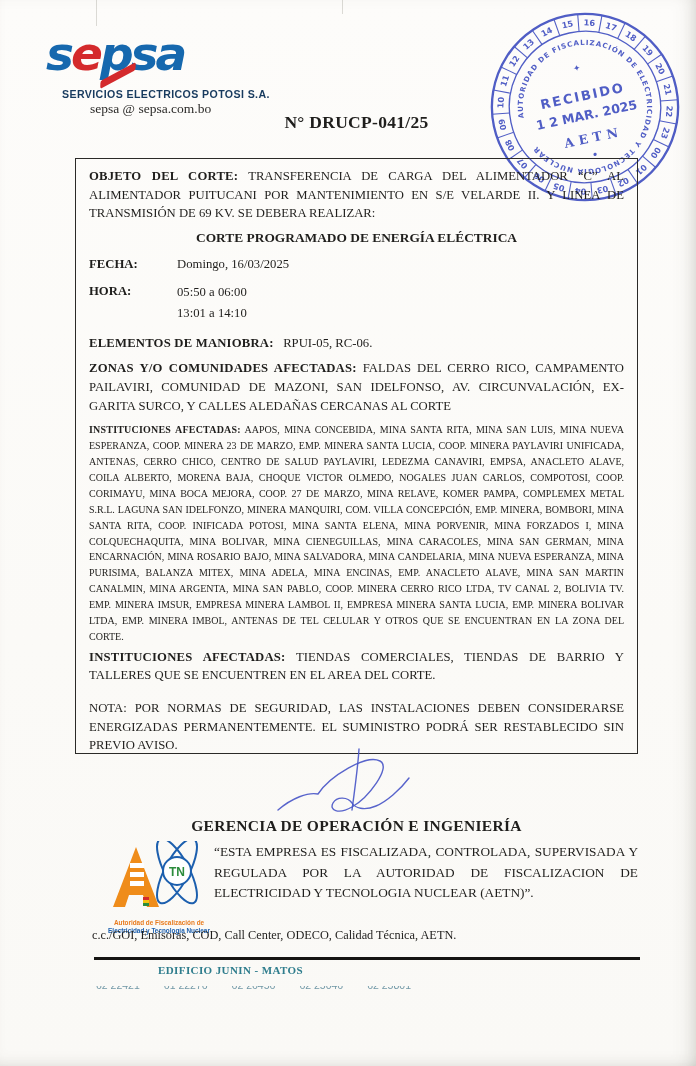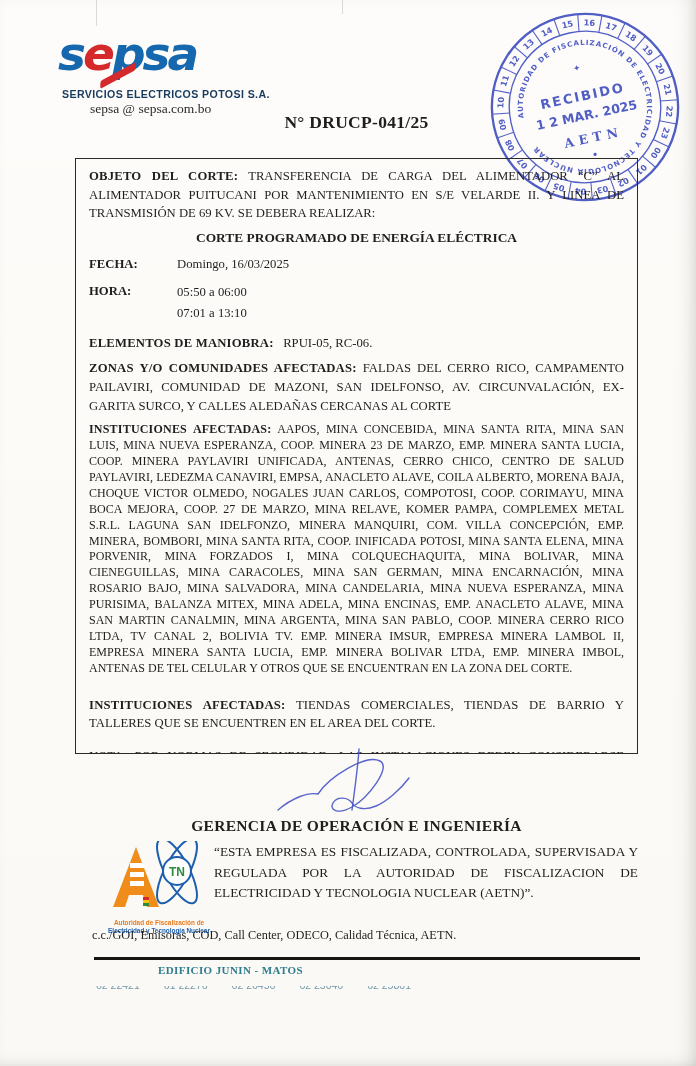--- a/index.html
+++ b/index.html
@@ -4,21 +4,21 @@
 <style>
   html,body{margin:0;padding:0;background:#dddbd6;}
   .page{position:relative;width:696px;height:1066px;margin:0 auto;overflow:hidden;
         background:linear-gradient(180deg,#fdfcfa 0%,#fbfaf7 60%,#faf9f6 100%);
         font-family:"Liberation Serif","DejaVu Serif",serif;color:#1f1e1c;}
   .page::after{content:"";position:absolute;inset:0;pointer-events:none;
         box-shadow:inset -14px 0 22px -16px rgba(90,85,75,.35), inset 0 -10px 18px -14px rgba(90,85,75,.25);}
   .scanline{position:absolute;width:1px;background:rgba(120,115,105,.25);}
 
   
-  .logo-word{position:absolute;left:58px;top:28px;font-family:"DejaVu Sans","Liberation Sans",sans-serif;
+  .logo-word{position:absolute;left:46px;top:28px;font-family:"DejaVu Sans","Liberation Sans",sans-serif;
         font-size:47px;font-weight:800;font-style:italic;letter-spacing:-3px;line-height:52px;}
   .l-blue{color:#1668ae;} .l-red{color:#d42a2c;}
   .logo-swoosh{position:absolute;left:98px;top:72px;width:40px;height:7px;background:#d42a2c;
         transform:rotate(-28deg) skewX(-30deg);border-radius:2px;}
   .logo-tagline{position:absolute;left:62px;top:88px;font-family:"Liberation Sans","DejaVu Sans",sans-serif;
         font-size:10.6px;font-weight:600;letter-spacing:.4px;color:#173a5e;}
   .logo-email{position:absolute;left:70px;top:101px;font-size:13.5px;color:#2b2a28;margin-left:20px;}
 
   
   .title{position:absolute;left:75px;top:112px;width:563px;text-align:center;font-weight:700;
@@ -34,21 +34,21 @@
   .st-recibido{font-family:"DejaVu Sans","Liberation Sans",sans-serif;font-size:13.5px;font-weight:700;letter-spacing:2px;text-anchor:middle;}
   .st-date{font-family:"DejaVu Sans","Liberation Sans",sans-serif;font-size:13px;font-weight:700;text-anchor:middle;}
   .st-org{font-family:"DejaVu Serif","Liberation Serif",serif;font-size:13px;font-weight:800;letter-spacing:5px;text-anchor:middle;}
   .st-mark{font-size:9px;text-anchor:middle;}
 
   
   .notice-box{position:absolute;left:75px;top:158px;width:563px;height:596px;box-sizing:border-box;
         border:1.6px solid #2b2a28;padding:8px 13px 8px 13px;overflow:hidden;}
   .para{margin:0 0 7px 0;font-size:12.7px;line-height:18.6px;text-align:justify;}
   .para b{letter-spacing:.2px;}
-  .para.tight{font-size:12px;line-height:15.9px;margin-bottom:19px;}
+  .para.tight{font-size:10px;line-height:15.9px;margin-bottom:3px;}
   .subtitle{margin:2px 0 9px 0;text-align:center;font-weight:700;font-size:13.4px;}
   .row{display:flex;margin:0 0 9px 0;font-size:12.7px;line-height:18px;}
   .row .rl{width:88px;flex:0 0 88px;font-weight:700;}
   .row.hora{}
   .row.hora .vals div{line-height:21.5px;}
   .nota{margin-top:14px;}
 
   
   .signature{position:absolute;left:262px;top:748px;width:190px;height:80px;}
   .signature path{stroke:#4653c6;stroke-width:1.4;fill:none;stroke-linecap:round;opacity:.9;}
@@ -158,21 +158,21 @@
     <p class="para"><b>OBJETO DEL CORTE:</b> <span>TRANSFERENCIA DE CARGA DEL ALIMENTADOR “C” AL ALIMENTADOR PUITUCANI POR MANTENIMIENTO EN S/E VELARDE II. Y LINEA DE TRANSMISIÓN DE 69 KV. SE DEBERA REALIZAR:</span></p>
     <p class="subtitle">CORTE PROGRAMADO DE ENERGÍA ELÉCTRICA</p>
     <div class="row">
       <b class="rl">FECHA:</b>
       <span>Domingo, 16/03/2025</span>
     </div>
     <div class="row hora">
       <b class="rl">HORA:</b>
       <div class="vals">
         <div>05:50 a 06:00</div>
-        <div>07:01 a 13:10</div>
+        <div>13:01 a 14:10</div>
       </div>
     </div>
     <p class="para"><b>ELEMENTOS DE MANIOBRA:</b>&nbsp;&nbsp;&nbsp;<span>RPUI-05, RC-06.</span></p>
     <p class="para"><b>ZONAS Y/O COMUNIDADES AFECTADAS:</b> <span>FALDAS DEL CERRO RICO, CAMPAMENTO PAILAVIRI, COMUNIDAD DE MAZONI, SAN IDELFONSO, AV. CIRCUNVALACIÓN, EX-GARITA SURCO, Y CALLES ALEDAÑAS CERCANAS AL CORTE</span></p>
     <p class="para tight"><b>INSTITUCIONES AFECTADAS:</b> <span>AAPOS, MINA CONCEBIDA, MINA SANTA RITA, MINA SAN LUIS, MINA NUEVA ESPERANZA, COOP. MINERA 23 DE MARZO, EMP. MINERA SANTA LUCIA, COOP. MINERA PAYLAVIRI UNIFICADA, ANTENAS, CERRO CHICO, CENTRO DE SALUD PAYLAVIRI, LEDEZMA CANAVIRI, EMPSA, ANACLETO ALAVE, COILA ALBERTO, MORENA BAJA, CHOQUE VICTOR OLMEDO, NOGALES JUAN CARLOS, COMPOTOSI, COOP. CORIMAYU, MINA BOCA MEJORA, COOP. 27 DE MARZO, MINA RELAVE, KOMER PAMPA, COMPLEMEX METAL S.R.L. LAGUNA SAN IDELFONZO, MINERA MANQUIRI, COM. VILLA CONCEPCIÓN, EMP. MINERA, BOMBORI, MINA SANTA RITA, COOP. INIFICADA POTOSI, MINA SANTA ELENA, MINA PORVENIR, MINA FORZADOS I, MINA COLQUECHAQUITA, MINA BOLIVAR, MINA CIENEGUILLAS, MINA CARACOLES, MINA SAN GERMAN, MINA ENCARNACIÓN, MINA ROSARIO BAJO, MINA SALVADORA, MINA CANDELARIA, MINA NUEVA ESPERANZA, MINA PURISIMA, BALANZA MITEX, MINA ADELA, MINA ENCINAS, EMP. ANACLETO ALAVE, MINA SAN MARTIN CANALMIN, MINA ARGENTA, MINA SAN PABLO, COOP. MINERA CERRO RICO LTDA, TV CANAL 2, BOLIVIA TV. EMP. MINERA IMSUR, EMPRESA MINERA LAMBOL II, EMPRESA MINERA SANTA LUCIA, EMP. MINERA BOLIVAR LTDA, EMP. MINERA IMBOL, ANTENAS DE TEL CELULAR Y OTROS QUE SE ENCUENTRAN EN LA ZONA DEL CORTE.</span></p>
     <p class="para"><b>INSTITUCIONES AFECTADAS:</b> <span>TIENDAS COMERCIALES, TIENDAS DE BARRIO Y TALLERES QUE SE ENCUENTREN EN EL AREA DEL CORTE.</span></p>
     <p class="para nota">NOTA: POR NORMAS DE SEGURIDAD, LAS INSTALACIONES DEBEN CONSIDERARSE ENERGIZADAS PERMANENTEMENTE. EL SUMINISTRO PODRÁ SER RESTABLECIDO SIN PREVIO AVISO.</p>
 
   </div>
 

